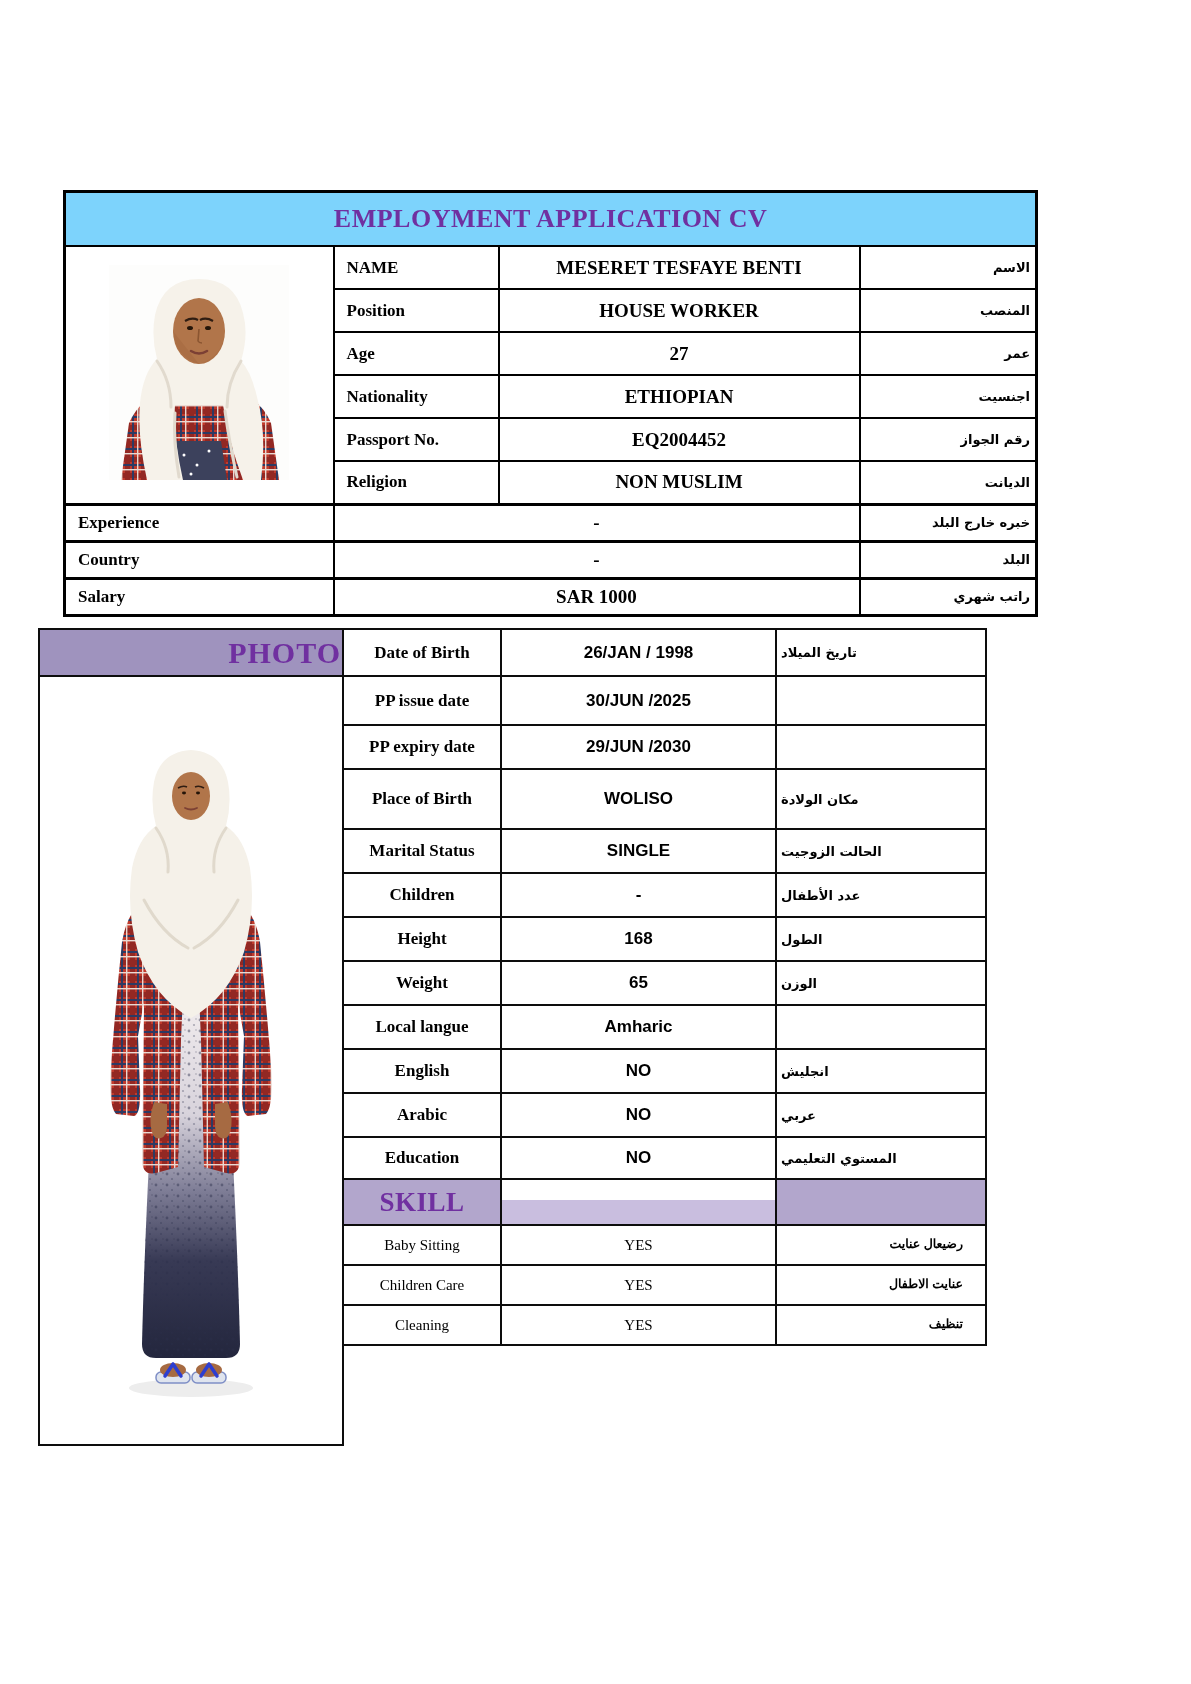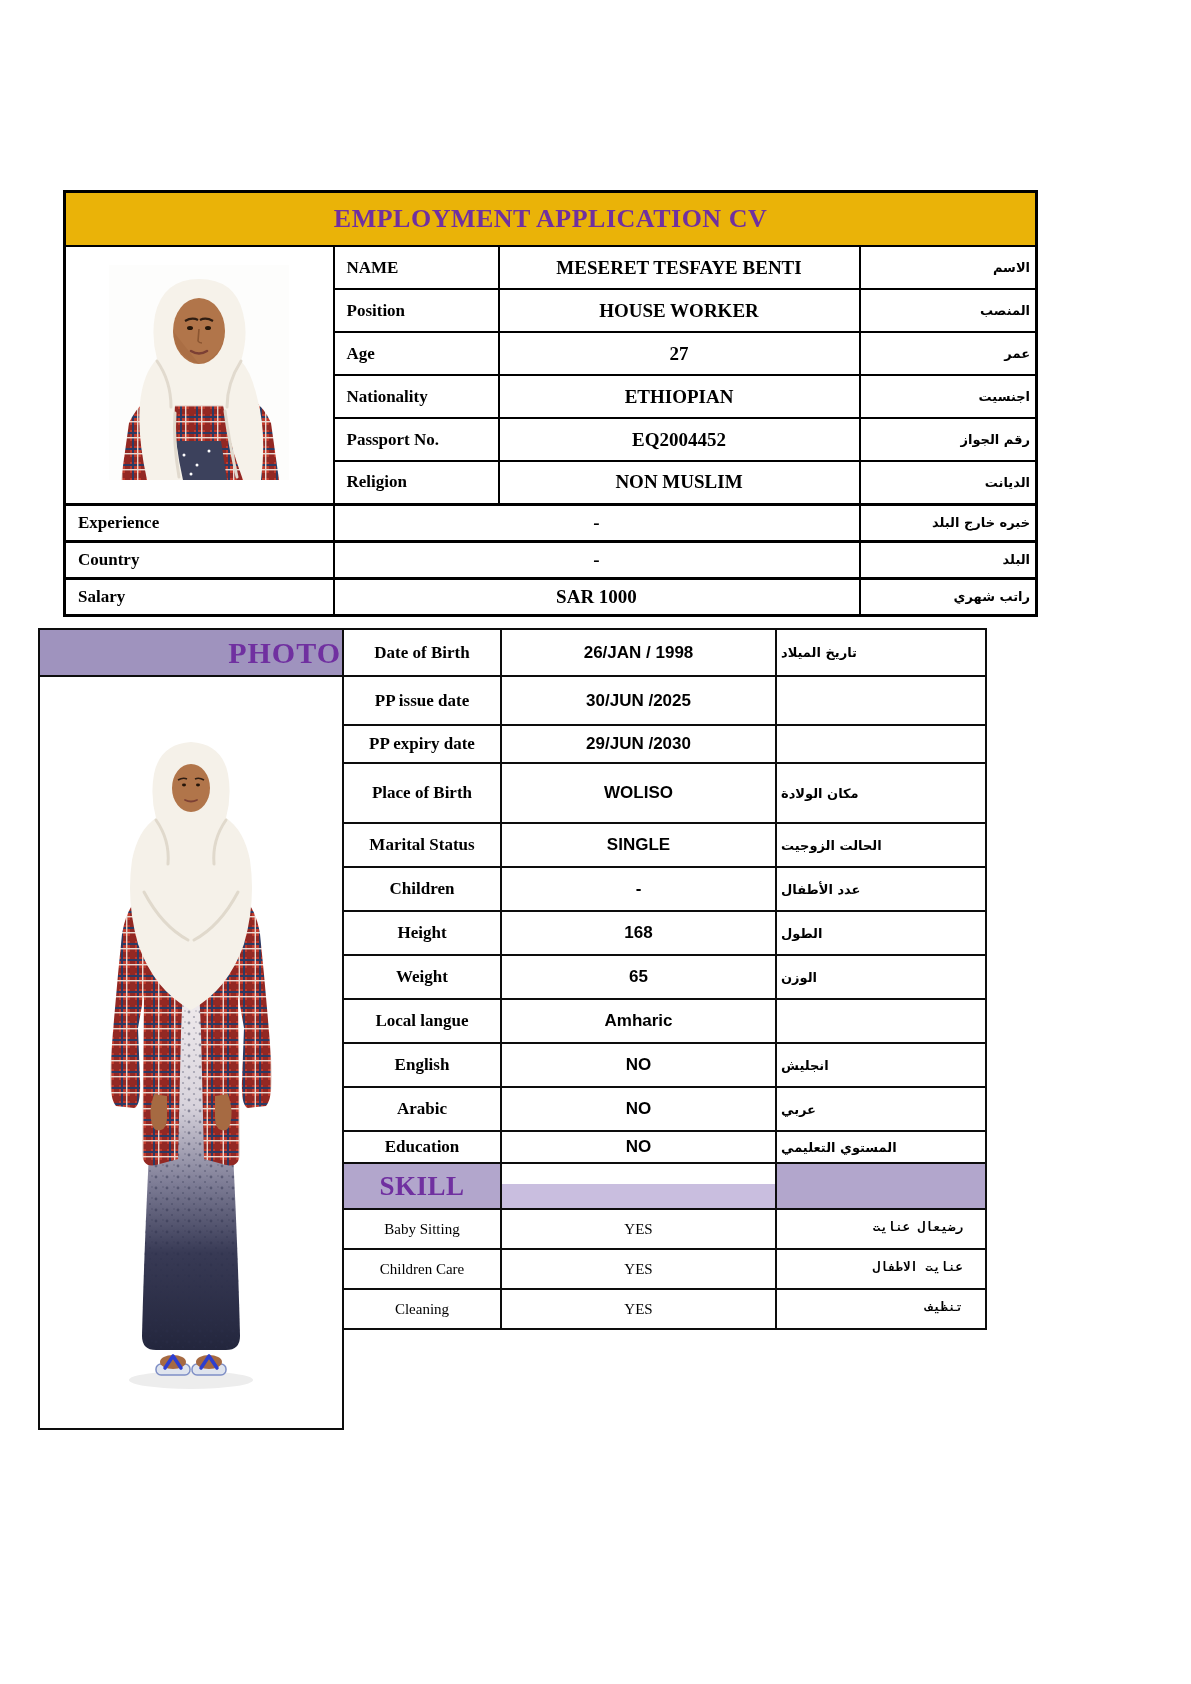--- a/index.html
+++ b/index.html
@@ -6,21 +6,21 @@
   body{
     width:1191px;height:1684px;position:relative;background:#ffffff;
     font-family:"Liberation Serif","DejaVu Serif",serif;color:#000;
   }
   .sheet{position:absolute;inset:0;overflow:hidden;background:#fff}
   table{border-collapse:collapse;table-layout:fixed}
 
   
   .top-table{position:absolute;left:63px;top:190px;width:972px;border:3px solid #000}
   .top-table td{border:2px solid #000;vertical-align:middle;overflow:hidden}
-  .title-cell{background:#eab308;text-align:center;height:50px}
+  .title-cell{background:#7dd3fc;text-align:center;height:50px}
   .title-text{font-size:26px;font-weight:bold;color:#7030a0;letter-spacing:.5px}
   .tt-row{height:43px}
   .tt-photo{text-align:center;vertical-align:middle;padding:2px}
   .tt-label{font-weight:bold;font-size:17px;text-align:left;padding-left:12px}
   .tt-value{font-weight:bold;font-size:19px;text-align:center}
   .tt-ar{font-family:"DejaVu Sans",sans-serif;font-weight:bold;font-size:13px;
          text-align:right;direction:rtl;padding:9px 5px}
   .wide-row{height:37px}
   .wide-row td{border-top:3px solid #000}
   .wide-value{font-weight:bold;font-size:19px;text-align:center}
@@ -35,21 +35,21 @@
   .dt-value{font-family:"Liberation Sans","DejaVu Sans",sans-serif;font-weight:bold;
             font-size:17px;text-align:center}
   .dt-ar{font-family:"DejaVu Sans",sans-serif;font-weight:bold;font-size:13px;
          text-align:left;direction:rtl;padding:0 22px 0 4px}
   .skill-label-cell{background:#b2a6cc;text-align:center}
   .skill-text{font-size:27px;font-weight:bold;color:#7030a0;letter-spacing:.5px}
   .skill-bar-cell{background:linear-gradient(to bottom,#ffffff 0 45%,#c9bedf 45% 100%)}
   .skill-ar-cell{background:#b2a6cc}
   .sk-label{font-size:15px;text-align:center;font-weight:normal}
   .sk-value{font-size:15px;text-align:center;font-weight:normal}
-  .sk-ar{font-family:Liberation Mono, monospace;font-weight:bold;font-size:12.5px;
+  .sk-ar{font-family:Liberation Sans, sans-serif;font-weight:bold;font-size:12.5px;
          text-align:right;direction:rtl;padding:0 22px 4px 4px}
   .no-border{border:none !important}
   .fullbody-wrap{padding-top:22px}
 </style>
 </head>
 <body>
 
 <div class="sheet">
 
   <table class="top-table">
@@ -214,21 +214,21 @@
             <ellipse cx="143" cy="650" rx="13" ry="7" fill="#a66a42"></ellipse>
             <path d="M143 644 L135 656 M143 644 L151 656" stroke="#2d3ed0" stroke-width="3.5" fill="none" stroke-linecap="round"></path>
           </g>
         </svg>
         </div>
       </td>
       <td class="dt-label">PP issue date</td>
       <td class="dt-value">30/JUN /2025</td>
       <td class="dt-ar"></td>
     </tr>
-    <tr style="height:38px">
+    <tr style="height:44px">
       <td class="dt-label">PP expiry date</td>
       <td class="dt-value">29/JUN /2030</td>
       <td class="dt-ar"></td>
     </tr>
     <tr style="height:60px">
       <td class="dt-label">Place of Birth</td>
       <td class="dt-value">WOLISO</td>
       <td class="dt-ar">مكان الولادة</td>
     </tr>
     <tr style="height:44px">
@@ -259,21 +259,21 @@
     <tr style="height:44px">
       <td class="dt-label">English</td>
       <td class="dt-value">NO</td>
       <td class="dt-ar">انجليش</td>
     </tr>
     <tr style="height:44px">
       <td class="dt-label">Arabic</td>
       <td class="dt-value">NO</td>
       <td class="dt-ar">عربي</td>
     </tr>
-    <tr style="height:32px">
+    <tr style="height:42px">
       <td class="dt-label">Education</td>
       <td class="dt-value">NO</td>
       <td class="dt-ar">المستوي التعليمي</td>
     </tr>
     <tr style="height:46px">
       <td class="skill-label-cell">
         <span class="skill-text">SKILL</span>
       </td>
       <td class="skill-bar-cell"></td>
       <td class="skill-ar-cell"></td>

